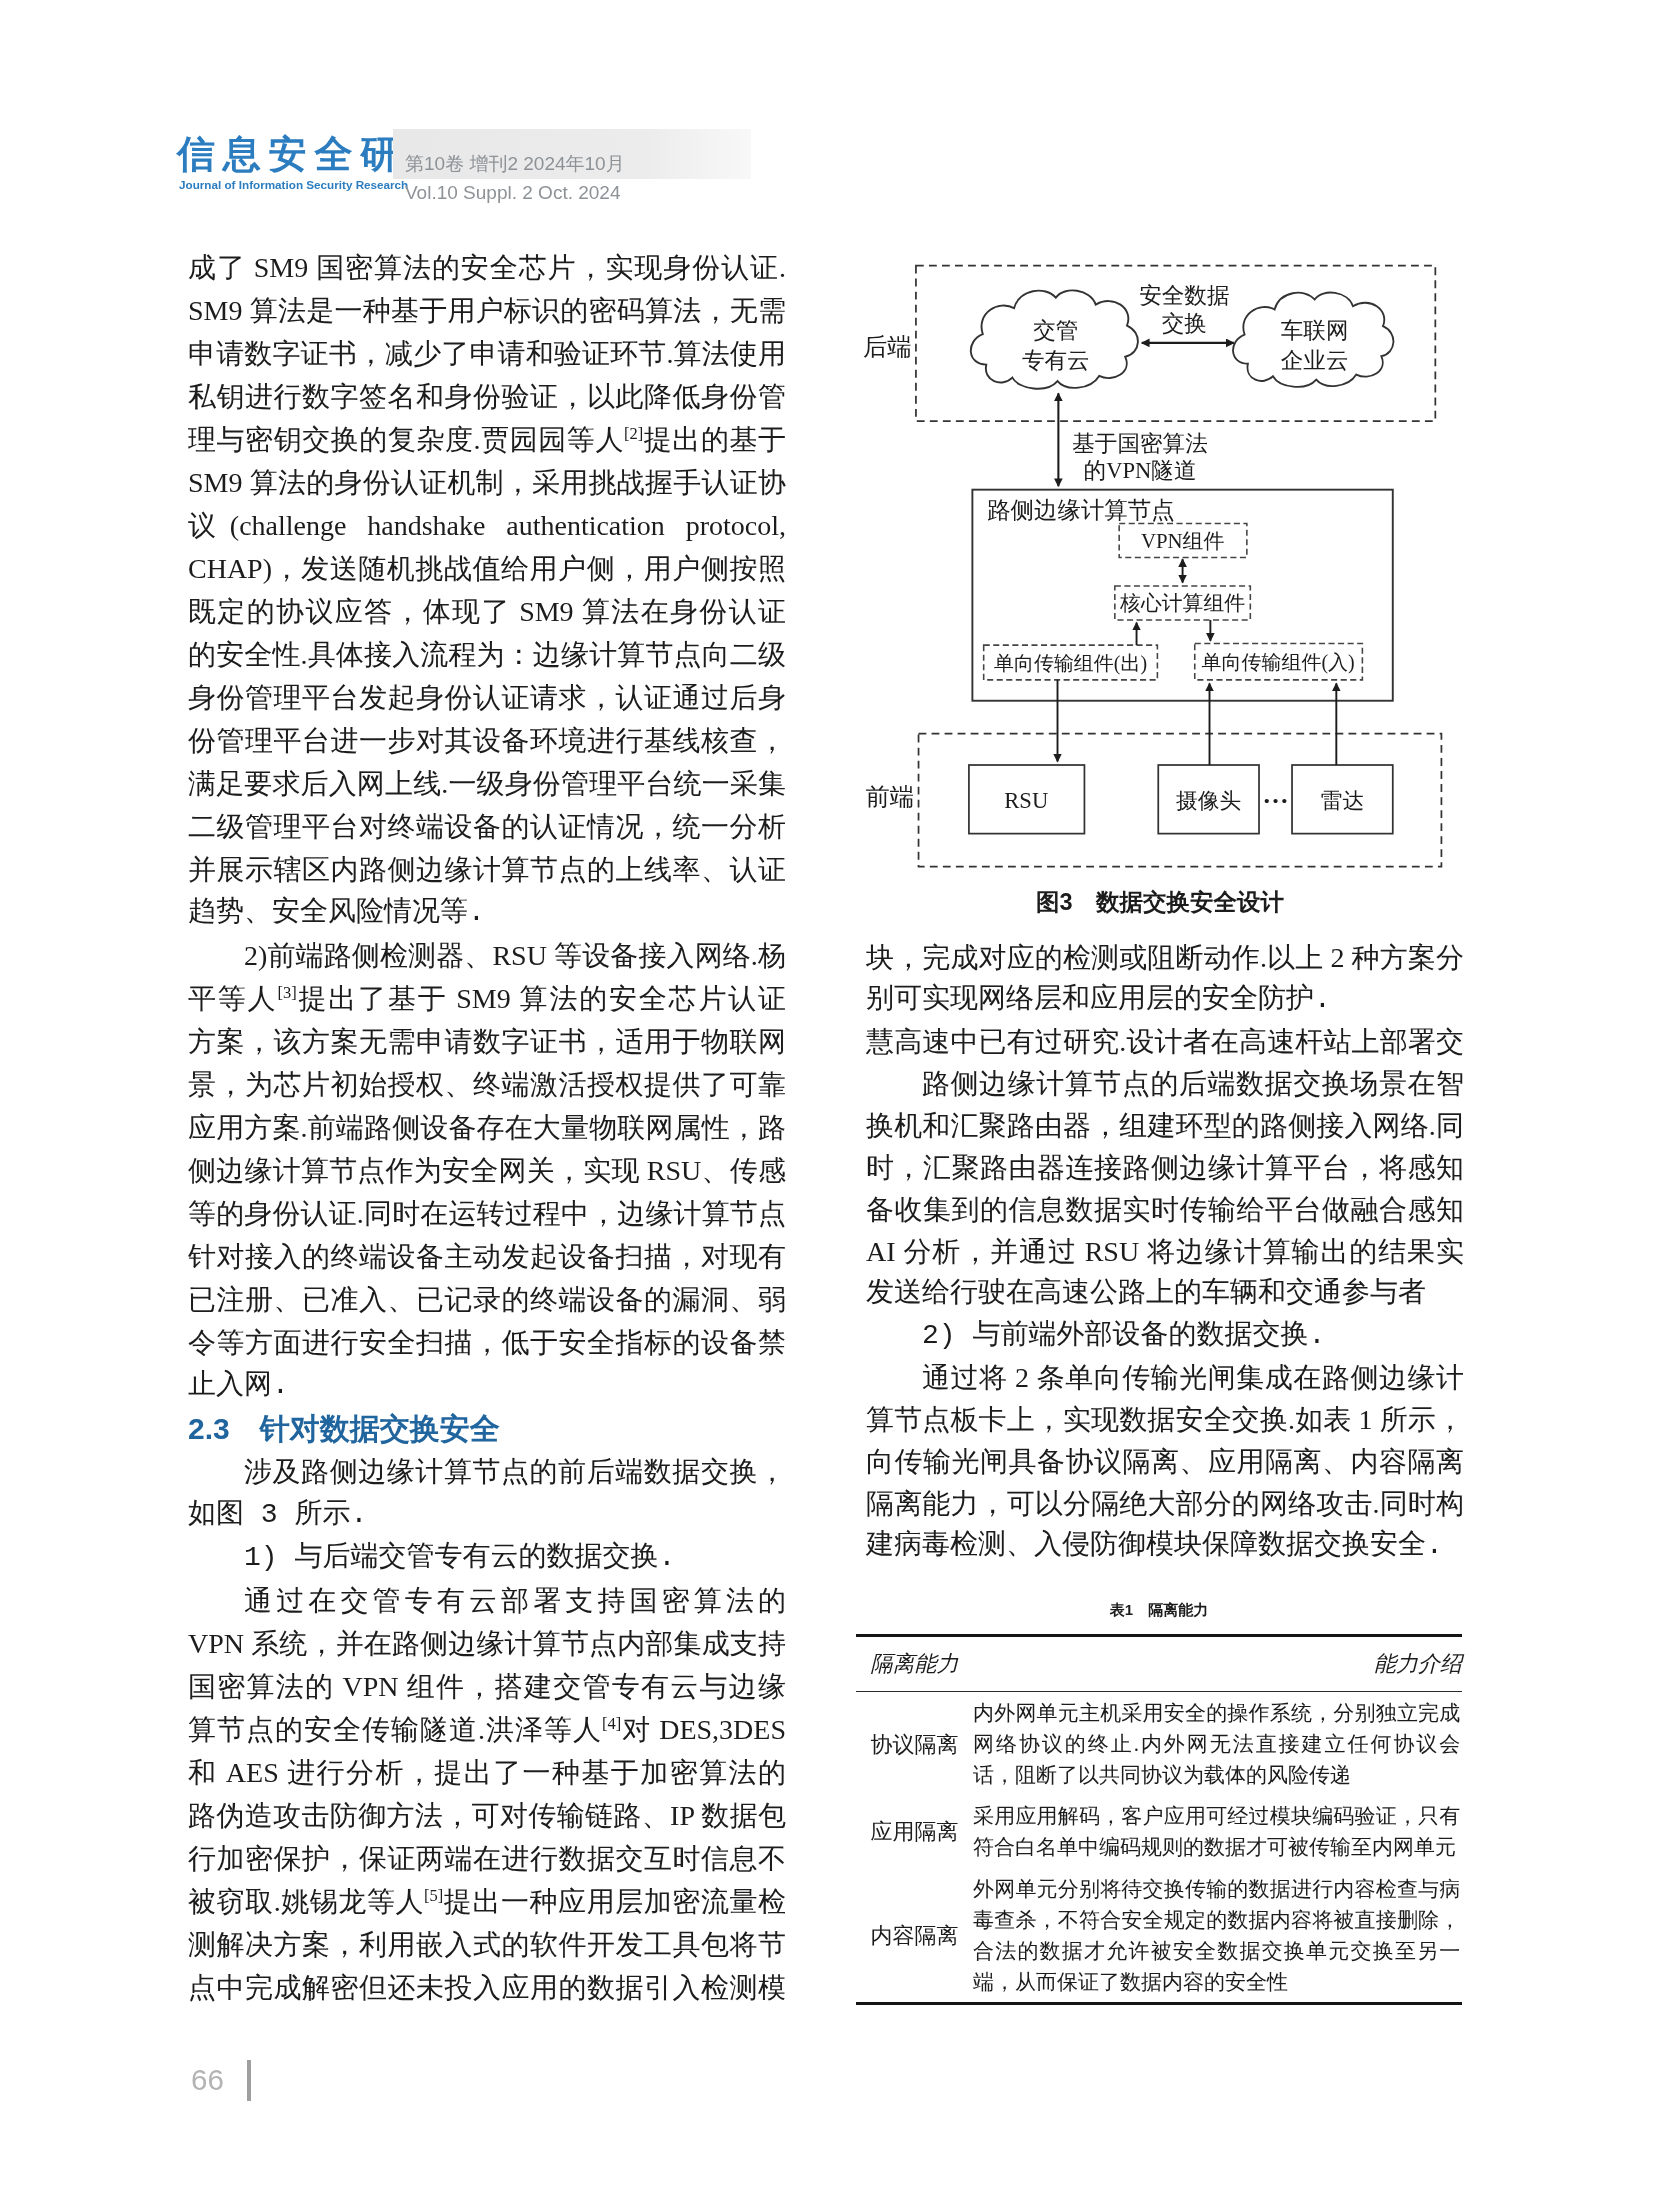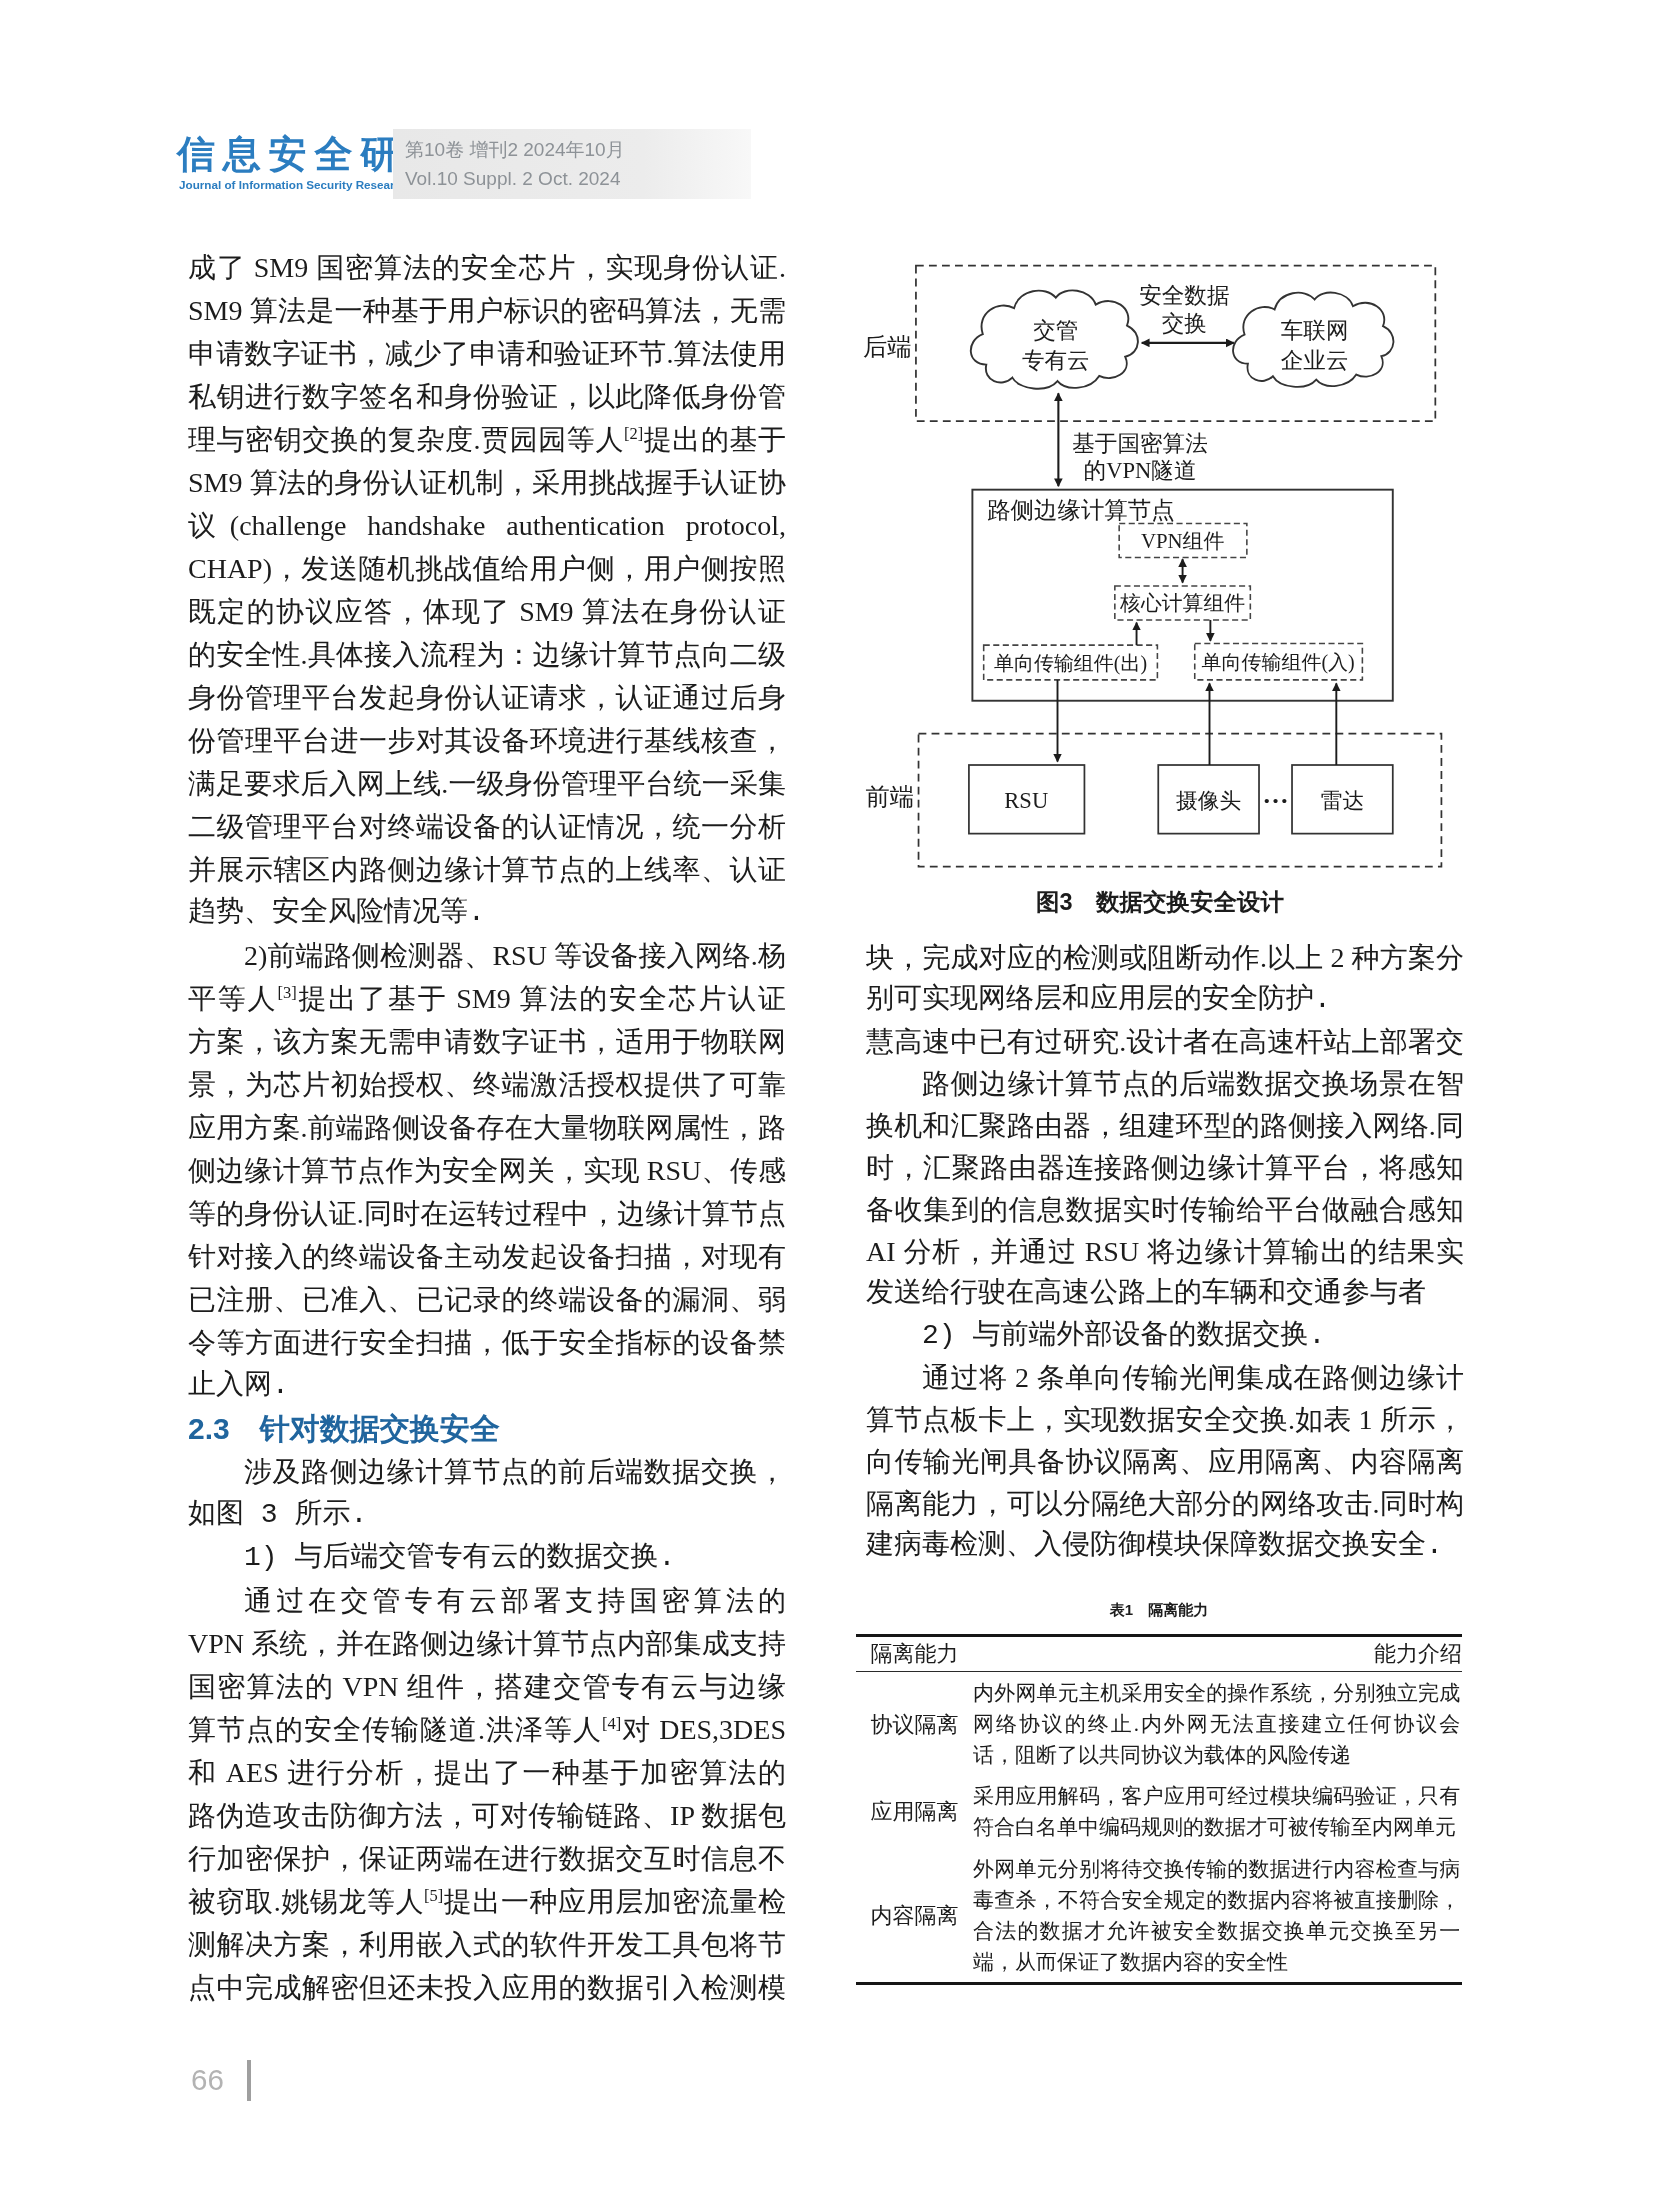--- a/index.html
+++ b/index.html
@@ -3,24 +3,24 @@
 <meta charset="utf-8">
 <style>
   html,body{margin:0;padding:0;}
   .page{position:relative;width:1669px;height:2208px;background:#ffffff;overflow:hidden;
         font-family:"Liberation Serif","DejaVu Serif",serif;color:#1c1c1c;}
   
   .jt-cn{position:absolute;left:177px;top:129px;font-family:"Liberation Sans","DejaVu Sans",sans-serif;
          font-weight:800;font-size:38px;letter-spacing:7.8px;color:#2b7dc0;}
   .jt-en{position:absolute;left:179px;top:178px;font-family:"Liberation Sans","DejaVu Sans",sans-serif;
          font-weight:700;font-size:11.7px;color:#2b7dc0;}
-  .issue-box{position:absolute;left:393px;top:129px;width:358px;height:70px;box-sizing:border-box;
+  .issue-box{position:absolute;left:393px;top:129px;width:358px;height:50px;box-sizing:border-box;
          background:linear-gradient(90deg,#e8e8e8 0%,#ececec 70%,#f8f8f8 100%);
          color:#8d9297;font-family:"Liberation Sans","DejaVu Sans",sans-serif;
-         font-size:19px;line-height:29px;padding:6px 0 0 12px;}
+         font-size:19px;line-height:29px;padding:20px 0 0 12px;}
   
   .col{position:absolute;width:608px;}
   .lc{left:178px;top:246px;}
   .rc{left:856px;top:937px;}
   .ln{height:43px;line-height:43px;font-size:28px;overflow:hidden;margin-left:10px;}
   .rc .ln{height:42px;line-height:42px;}
   .j{text-align:justify;text-align-last:justify;}
   .l{text-align:left;font-family:Liberation Mono, monospace;}
   .ind{text-indent:56px;}
   .hd{font-family:"Liberation Sans","DejaVu Sans",sans-serif;font-weight:700;
@@ -29,21 +29,21 @@
   
   .fig{position:absolute;left:856px;top:254px;}
   .fig text{font-family:"Liberation Serif","DejaVu Serif",serif;fill:#1c1c1c;}
   .fig-caption{position:absolute;left:856px;top:886px;width:608px;text-align:center;
       font-family:"Liberation Sans","DejaVu Sans",sans-serif;font-weight:700;font-size:23.5px;}
   
   .tbl{position:absolute;left:856px;top:1601px;width:606px;}
   .tbl-title{text-align:center;font-family:"Liberation Sans","DejaVu Sans",sans-serif;
       font-weight:700;font-size:15px;margin:0 0 14px 0;}
   .tgrid{border-top:3.5px solid #151515;border-bottom:3.5px solid #151515;}
-  .thead{display:flex;border-bottom:1.7px solid #2a2a2a;padding:2px 0;font-size:22px;}
+  .thead{display:flex;border-bottom:1.7px solid #2a2a2a;padding:12px 0;font-size:22px;font-style:italic;}
   .th1{width:117px;text-align:center;}
   .th2{flex:1;text-align:right;}
   .trow{display:flex;padding:6px 0 4.3px 0;}
   .tlabel{width:117px;display:flex;align-items:center;justify-content:center;font-size:22px;}
   .tdesc{flex:1;font-size:21px;line-height:31px;text-align:justify;padding-right:1.7px;}
   
   .pgnum{position:absolute;left:191px;top:2063px;font-family:"Liberation Sans","DejaVu Sans",sans-serif;
       font-size:29.5px;color:#b3b3b3;}
   .pgbar{position:absolute;left:247px;top:2060px;width:4.3px;height:41px;background:#9f9f9f;}
 </style>

